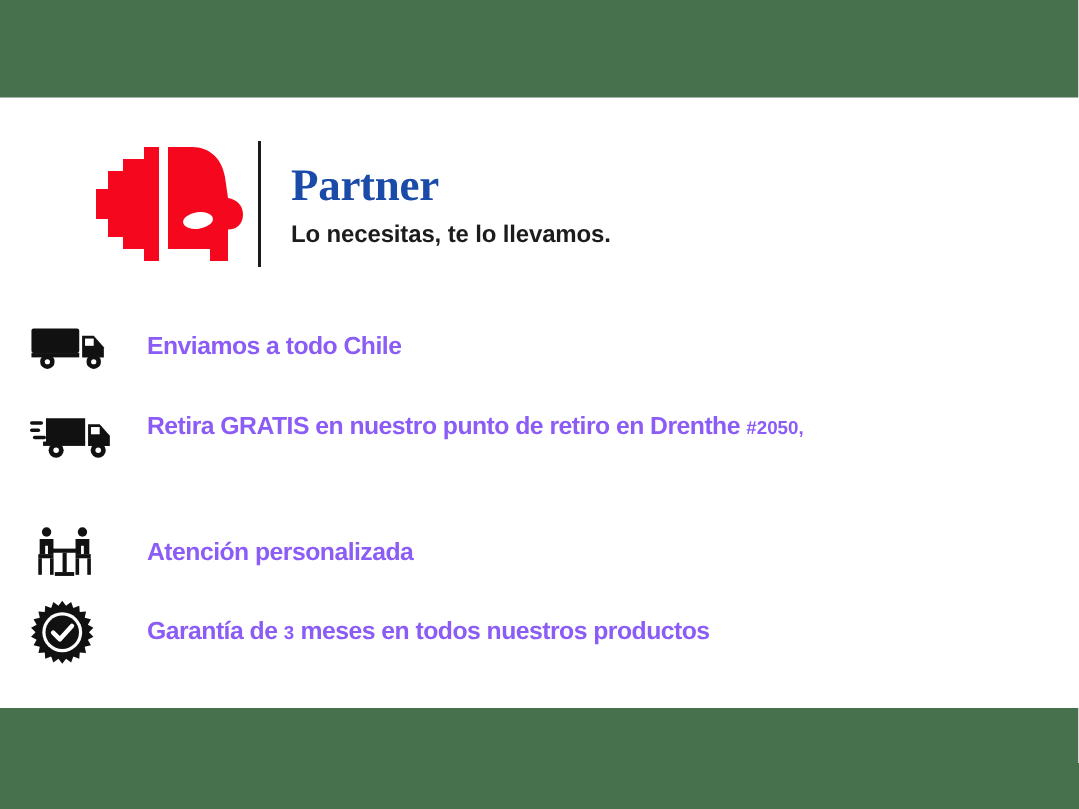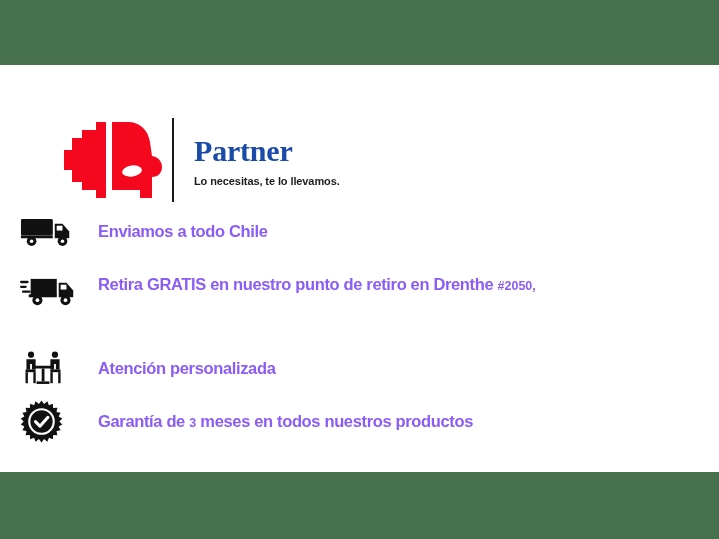--- a/index.html
+++ b/index.html
@@ -18,21 +18,21 @@
     position:absolute; left:0; width:719px;
     background:#47704d;
   }
   #band-top { top:0; height:65px; }
   #band-bottom { top:472px; height:67px; }
 
   
   #logo-block {
     position:absolute;
     left:60px; top:92px;
-    display:flex; align-items:center;margin-top:24px;
+    display:flex; align-items:center;
   }
   #logo-mark { width:104px; height:88px; flex:none; }
   #logo-divider {
     width:2px; height:84px;
     background:#1a1a1a;
     margin-left:8px; margin-right:20px;
     flex:none;
   }
   #logo-words { display:flex; flex-direction:column; }
   .brand-line {
@@ -40,21 +40,21 @@
     font-weight:bold;
     font-size:30px;
     line-height:33px;
     color:#1a4ba8;
     letter-spacing:-0.2px;
   }
   #brand-tagline {
     margin-top:8px;
     font-family:"Liberation Sans", sans-serif;
     font-weight:bold;
-    font-size:11px;
+    font-size:16px;
     color:#1c1c1c;
     letter-spacing:-0.1px;
   }
 
   
   .feature-row {
     position:absolute;
     left:20px;
     display:flex;
     align-items:flex-start;

